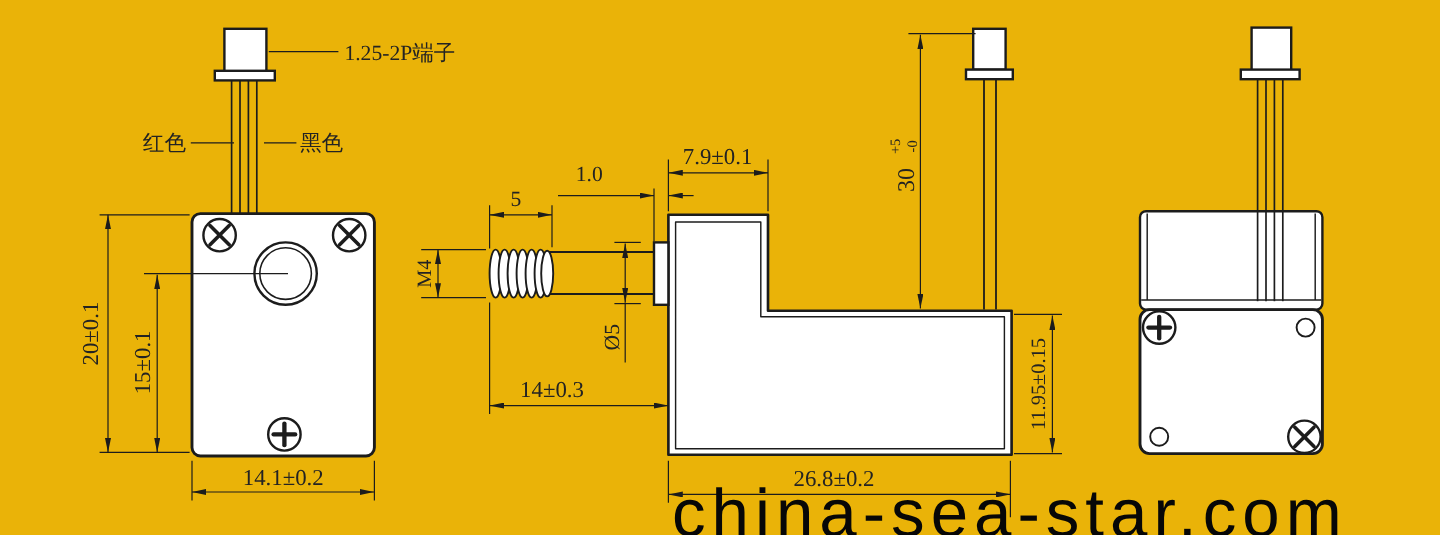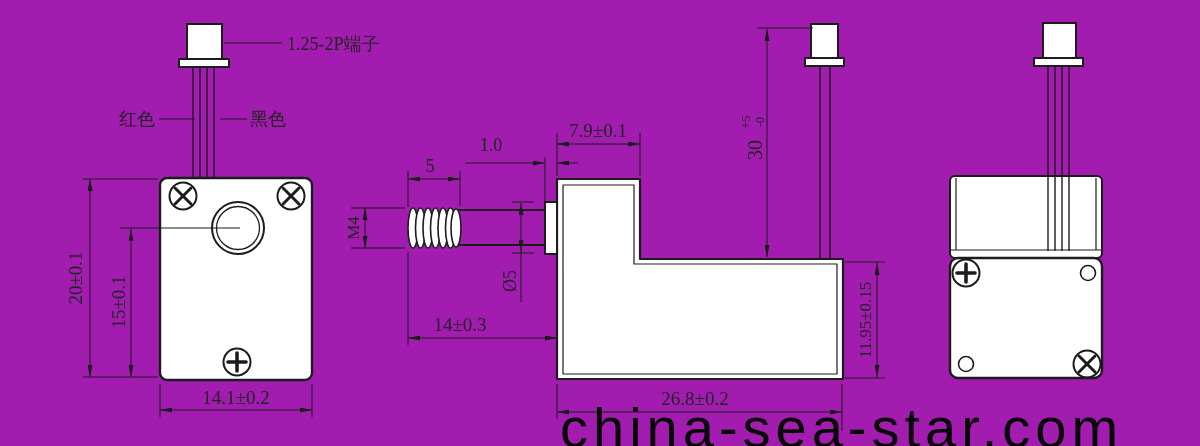--- a/index.html
+++ b/index.html
@@ -1,16 +1,16 @@
 <!DOCTYPE html>
 <html><head>
 <meta charset="utf-8">
 <style>
   html,body{margin:0;padding:0;background:#ffffff;}
-  .canvas{position:relative;width:1200px;height:446px;background:#a21caf;overflow:hidden;
+  .canvas{position:relative;width:1200px;height:446px;background:#eab308;overflow:hidden;
           font-family:"Liberation Serif", serif;}
   .canvas svg{position:absolute;left:0;top:0;}
   .watermark{position:absolute;left:560px;top:364px;height:60px;
              font-family:"Liberation Sans", sans-serif;font-size:56px;font-weight:400;
              letter-spacing:5px;color:#070707;white-space:nowrap;z-index:5;line-height:1;margin-top:36px;}
   text{font-family:"Liberation Serif", serif;fill:#232323;}
 </style>
 </head>
 <body>
 

